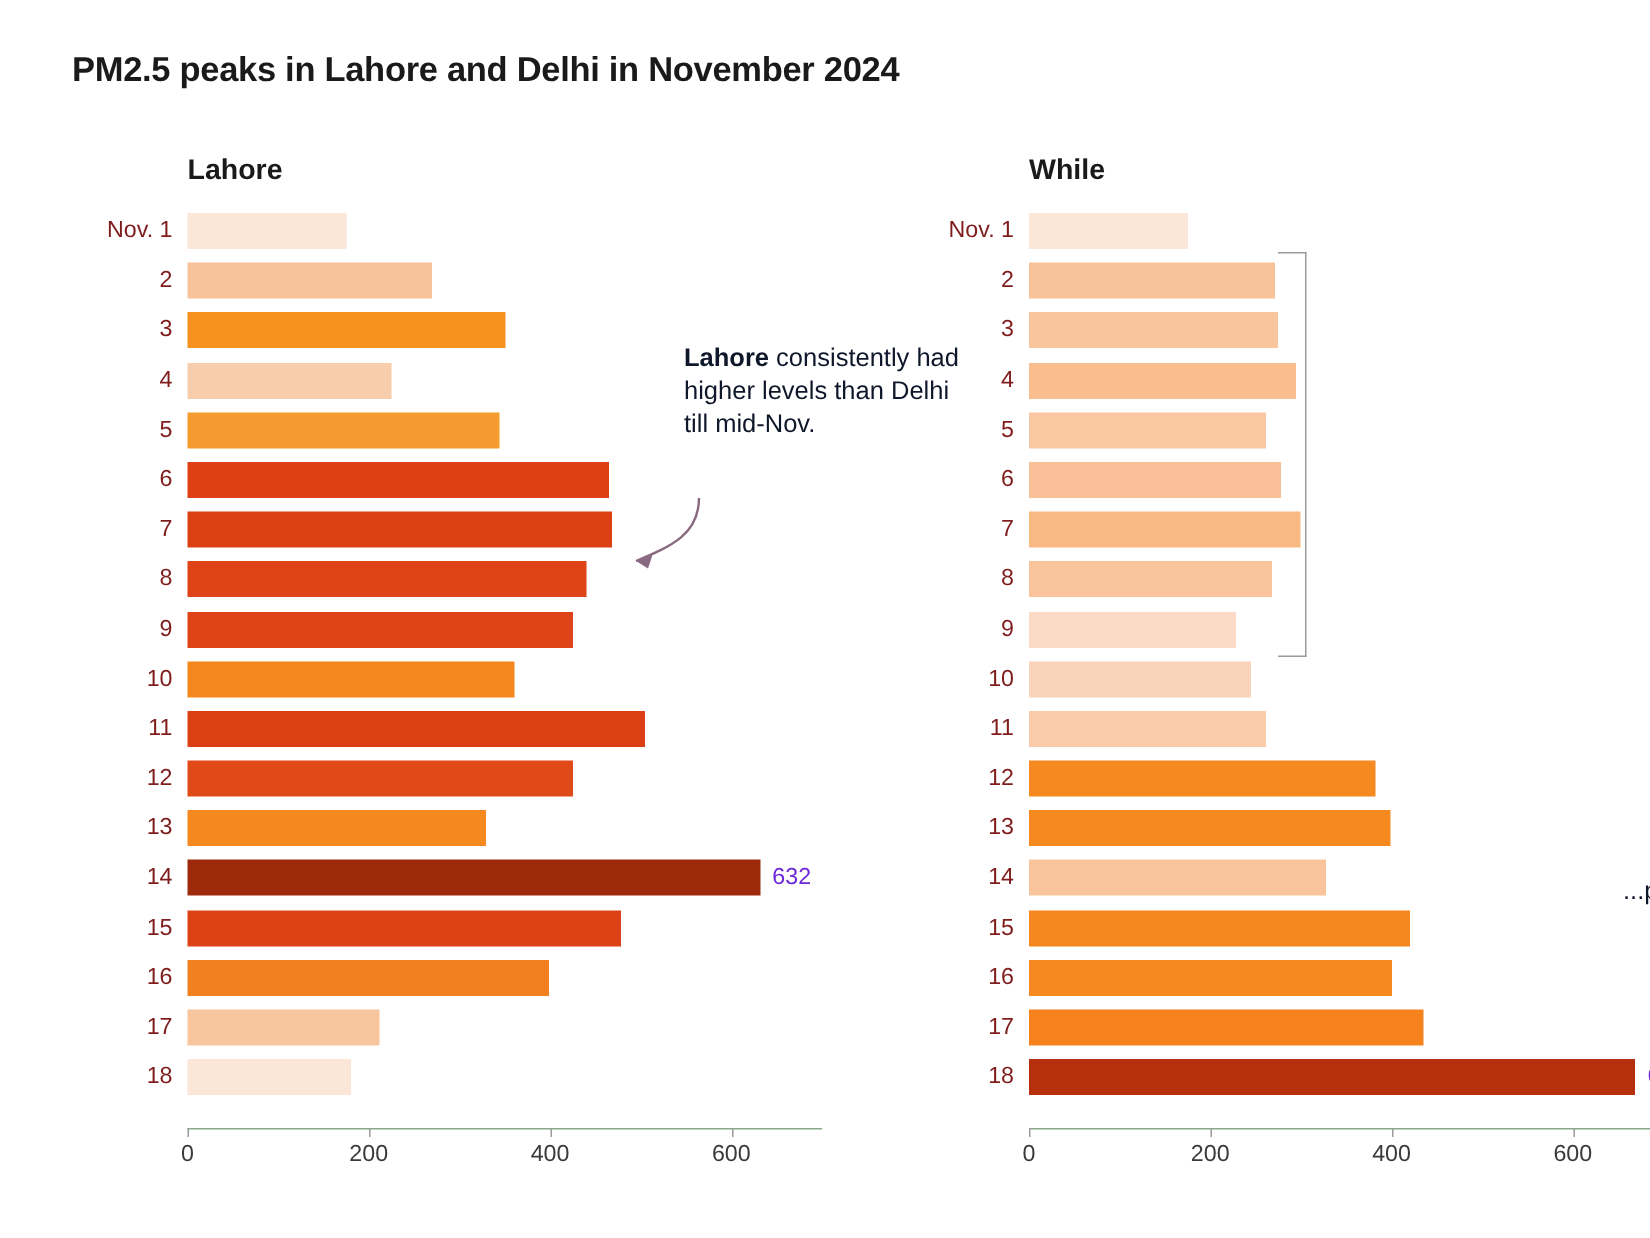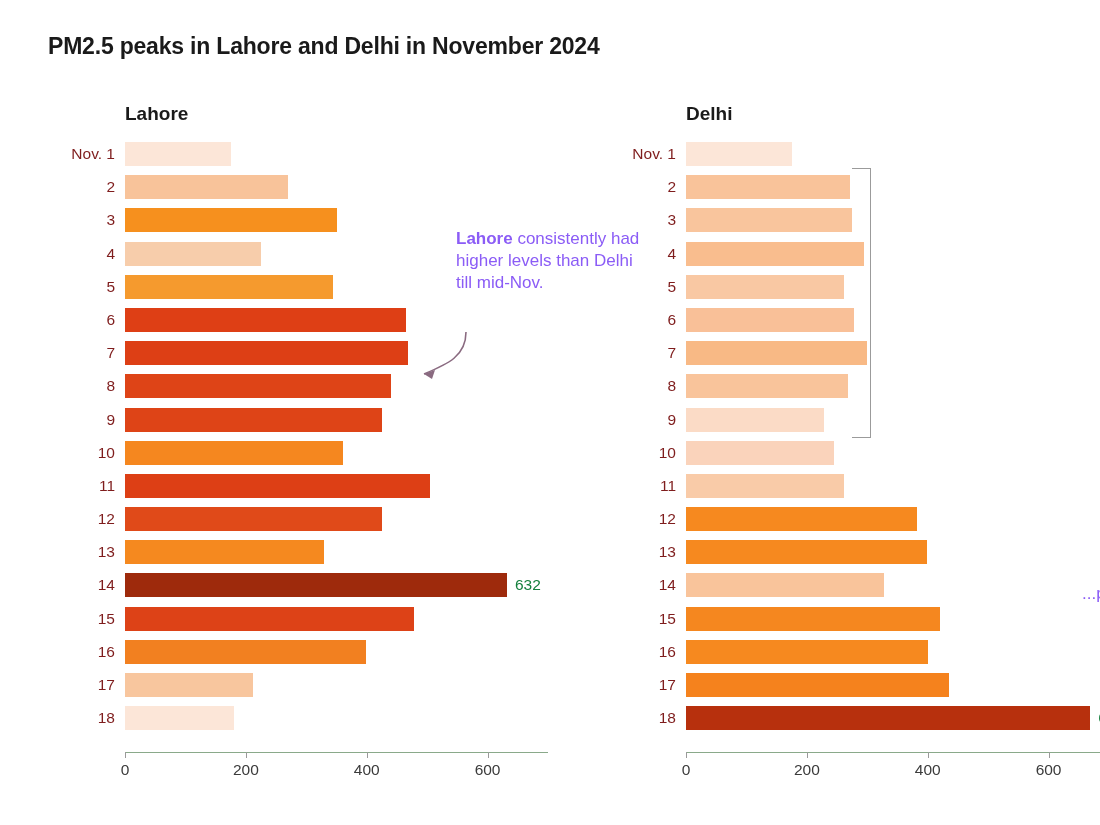--- a/index.html
+++ b/index.html
@@ -67,21 +67,21 @@
   .bar {
     position: absolute;
     left: 0;
     top: 2px;
     height: 24px;
   }
   .bar-value {
     position: absolute;
     top: 1px;
     font-size: 15.5px;
-    color: #15803d;
+    color: #6d28d9;
     white-space: nowrap;
     line-height: 26px;
   }
 
   .axis-line {
     position: absolute;
     height: 1px;
     background: #8aa98a;
   }
   .tick {
@@ -96,21 +96,21 @@
     color: #3b3b3b;
     text-align: center;
     width: 60px;
     margin-left: -30px;
   }
 
   .annotation {
     position: absolute;
     font-size: 17px;
     line-height: 22px;
-    color: #8b5cf6;
+    color: #0f172a;
   }
   .annotation b { font-weight: bold; }
 
   #anno-lahore { left: 456px; top: 228px; width: 190px; }
   #anno-delhi  { left: 888px; top: 262px; width: 210px; }
   #anno-right  { left: 1082px; top: 583px; width: 120px; }
 
   .bracket {
     position: absolute;
     left: 852px;
@@ -131,21 +131,21 @@
   }
 </style>
 </head>
 <body>
 
 <div id="page">
 
   <div class="title">PM2.5 peaks in Lahore and Delhi in November 2024</div>
 
   <div class="panel-title" id="lahore-title">Lahore</div>
-  <div class="panel-title" id="delhi-title">Delhi</div>
+  <div class="panel-title" id="delhi-title">While</div>
 
   <div class="panel" id="lahore-panel">
     <div class="rows" id="lahore-rows">
         <div class="row">
           <div class="row-label" style="left: 53px;">Nov. 1</div>
           <div class="bar" title="Lahore Nov. 1: 175" style="left: 125px; width: 105.75px; background: rgb(252, 230, 216);"></div>
         </div>
         <div class="row">
           <div class="row-label" style="left: 53px;">2</div>
           <div class="bar" title="Lahore 2: 270" style="left: 125px; width: 163.157px; background: rgb(248, 195, 154);"></div>

